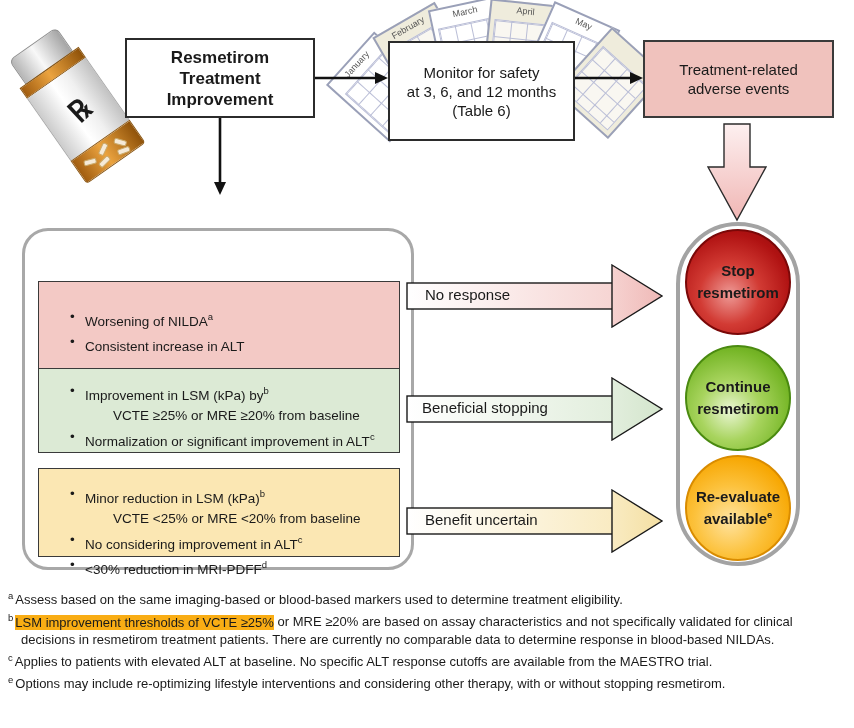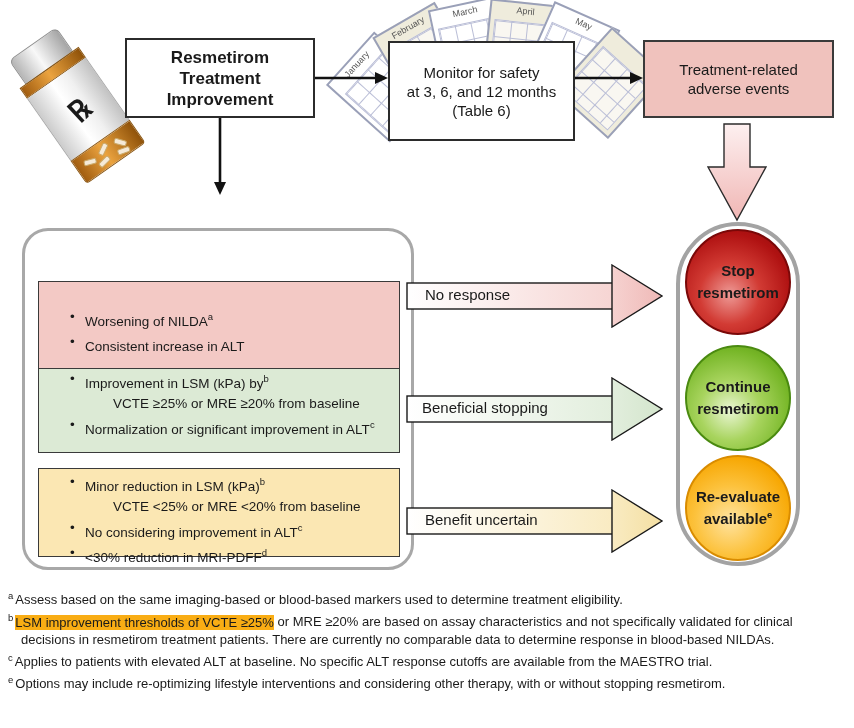--- a/index.html
+++ b/index.html
@@ -35,22 +35,22 @@
   .cal.cream { background:#efecdc; }
   .cal .cal-head { height:15px; font-size:9px; color:#555; text-align:center; padding-top:2px; overflow:hidden; }
   .cal .cal-grid { position:absolute; top:18px; left:4px; right:4px; bottom:4px; border:1px solid #b9bdd6;
     background-image:linear-gradient(#b9bdd6 1px, transparent 1px), linear-gradient(90deg,#b9bdd6 1px, transparent 1px);
     background-size:16px 16px; background-color:rgba(255,255,255,0.6); }
   
   #assessment-panel { position:absolute; left:22px; top:228px; width:392px; height:342px; border:3px solid #a8a8a8; border-radius:26px; background:#ffffff; box-sizing:border-box; z-index:1; }
   
   .crit { position:absolute; left:38px; width:362px; border:1.5px solid #3a3a3a; box-sizing:border-box; font-size:13.5px; z-index:2; }
   #crit-pink   { top:265px; height:98px; background:#f3c9c5; padding-top:25px;margin-top:16px; }
-  #crit-green  { top:368px; height:85px; background:#dcead5; }
-  #crit-yellow { top:468px; height:89px; background:#fbe7b3; padding-top:3px; }
+  #crit-green  { top:368px; height:85px; background:#dcead5; padding-top:12px; }
+  #crit-yellow { top:468px; height:89px; background:#fbe7b3; padding-top:15px; }
   .crit-line { position:relative; padding-left:46px; line-height:20.5px; }
   .crit-line.bullet::before { content:"\2022"; position:absolute; left:31px; }
   .crit-line.indent { padding-left:74px; }
   sup { font-size:9.5px; }
   
   .blockarrow { position:absolute; z-index:4; }
   .arrow-label { position:absolute; z-index:5; font-size:15px; white-space:nowrap; }
   
   .conn { position:absolute; z-index:2; }
   

